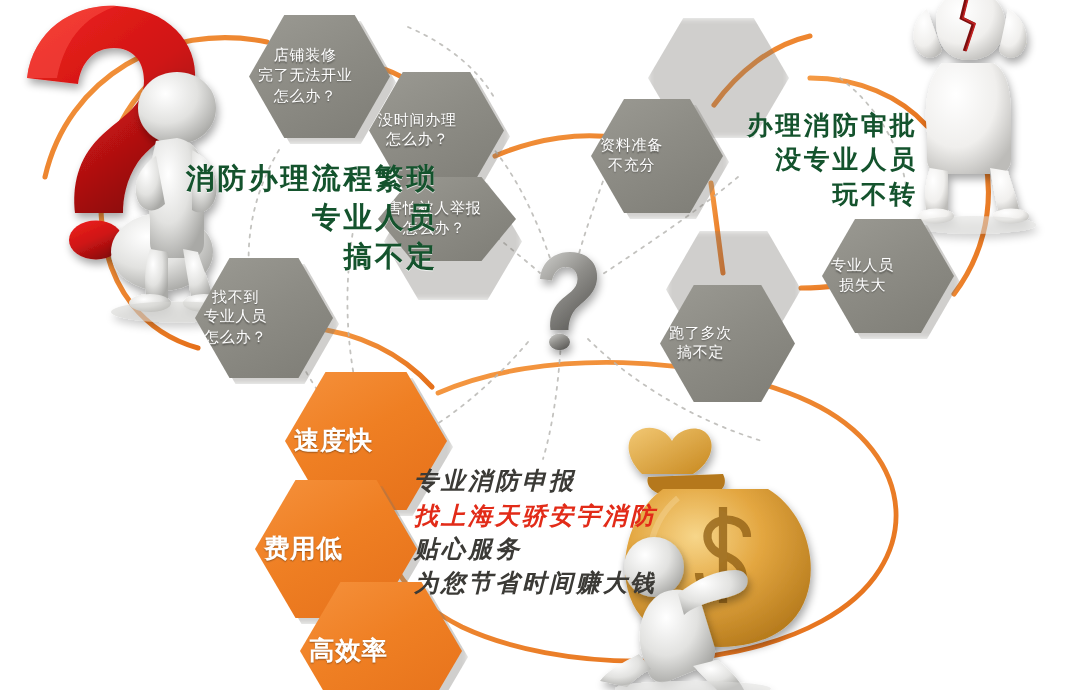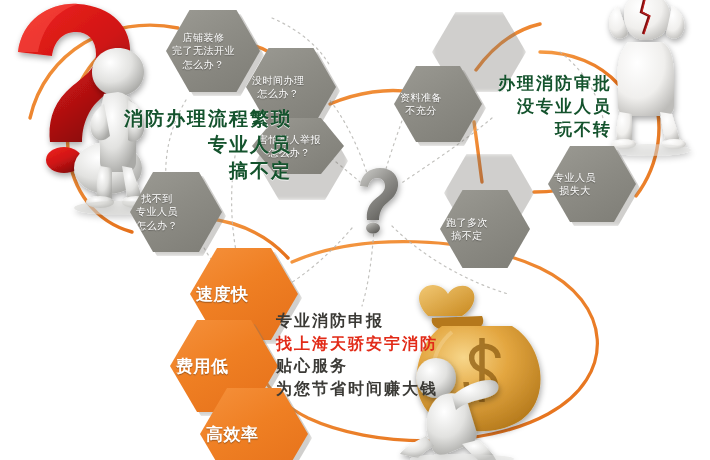--- a/index.html
+++ b/index.html
@@ -43,21 +43,21 @@
   .headline{
     position:absolute;
     color:#14532d;
     font-weight:bold;
     white-space:nowrap;
     text-shadow:0 1px 0 rgba(255,255,255,.7);
   }
   .headline .ln{display:block;letter-spacing:2px;}
 
   .promo{position:absolute;white-space:nowrap;}
-  .promo .ln{display:block;font-weight:bold;letter-spacing:2px;color:#3b3a36;}
+  .promo .ln{display:block;font-weight:bold;letter-spacing:2px;color:#3b3a36;font-style:italic;}
   .promo .ln.red{color:#e22b18;}
 </style>
 </head>
 <body>
 
 <div id="stage">
 
   <svg id="svgroot" viewBox="0 0 710 460">
     <defs>
       <linearGradient id="gradOrange" x1="0" y1="0" x2="1" y2="1">

